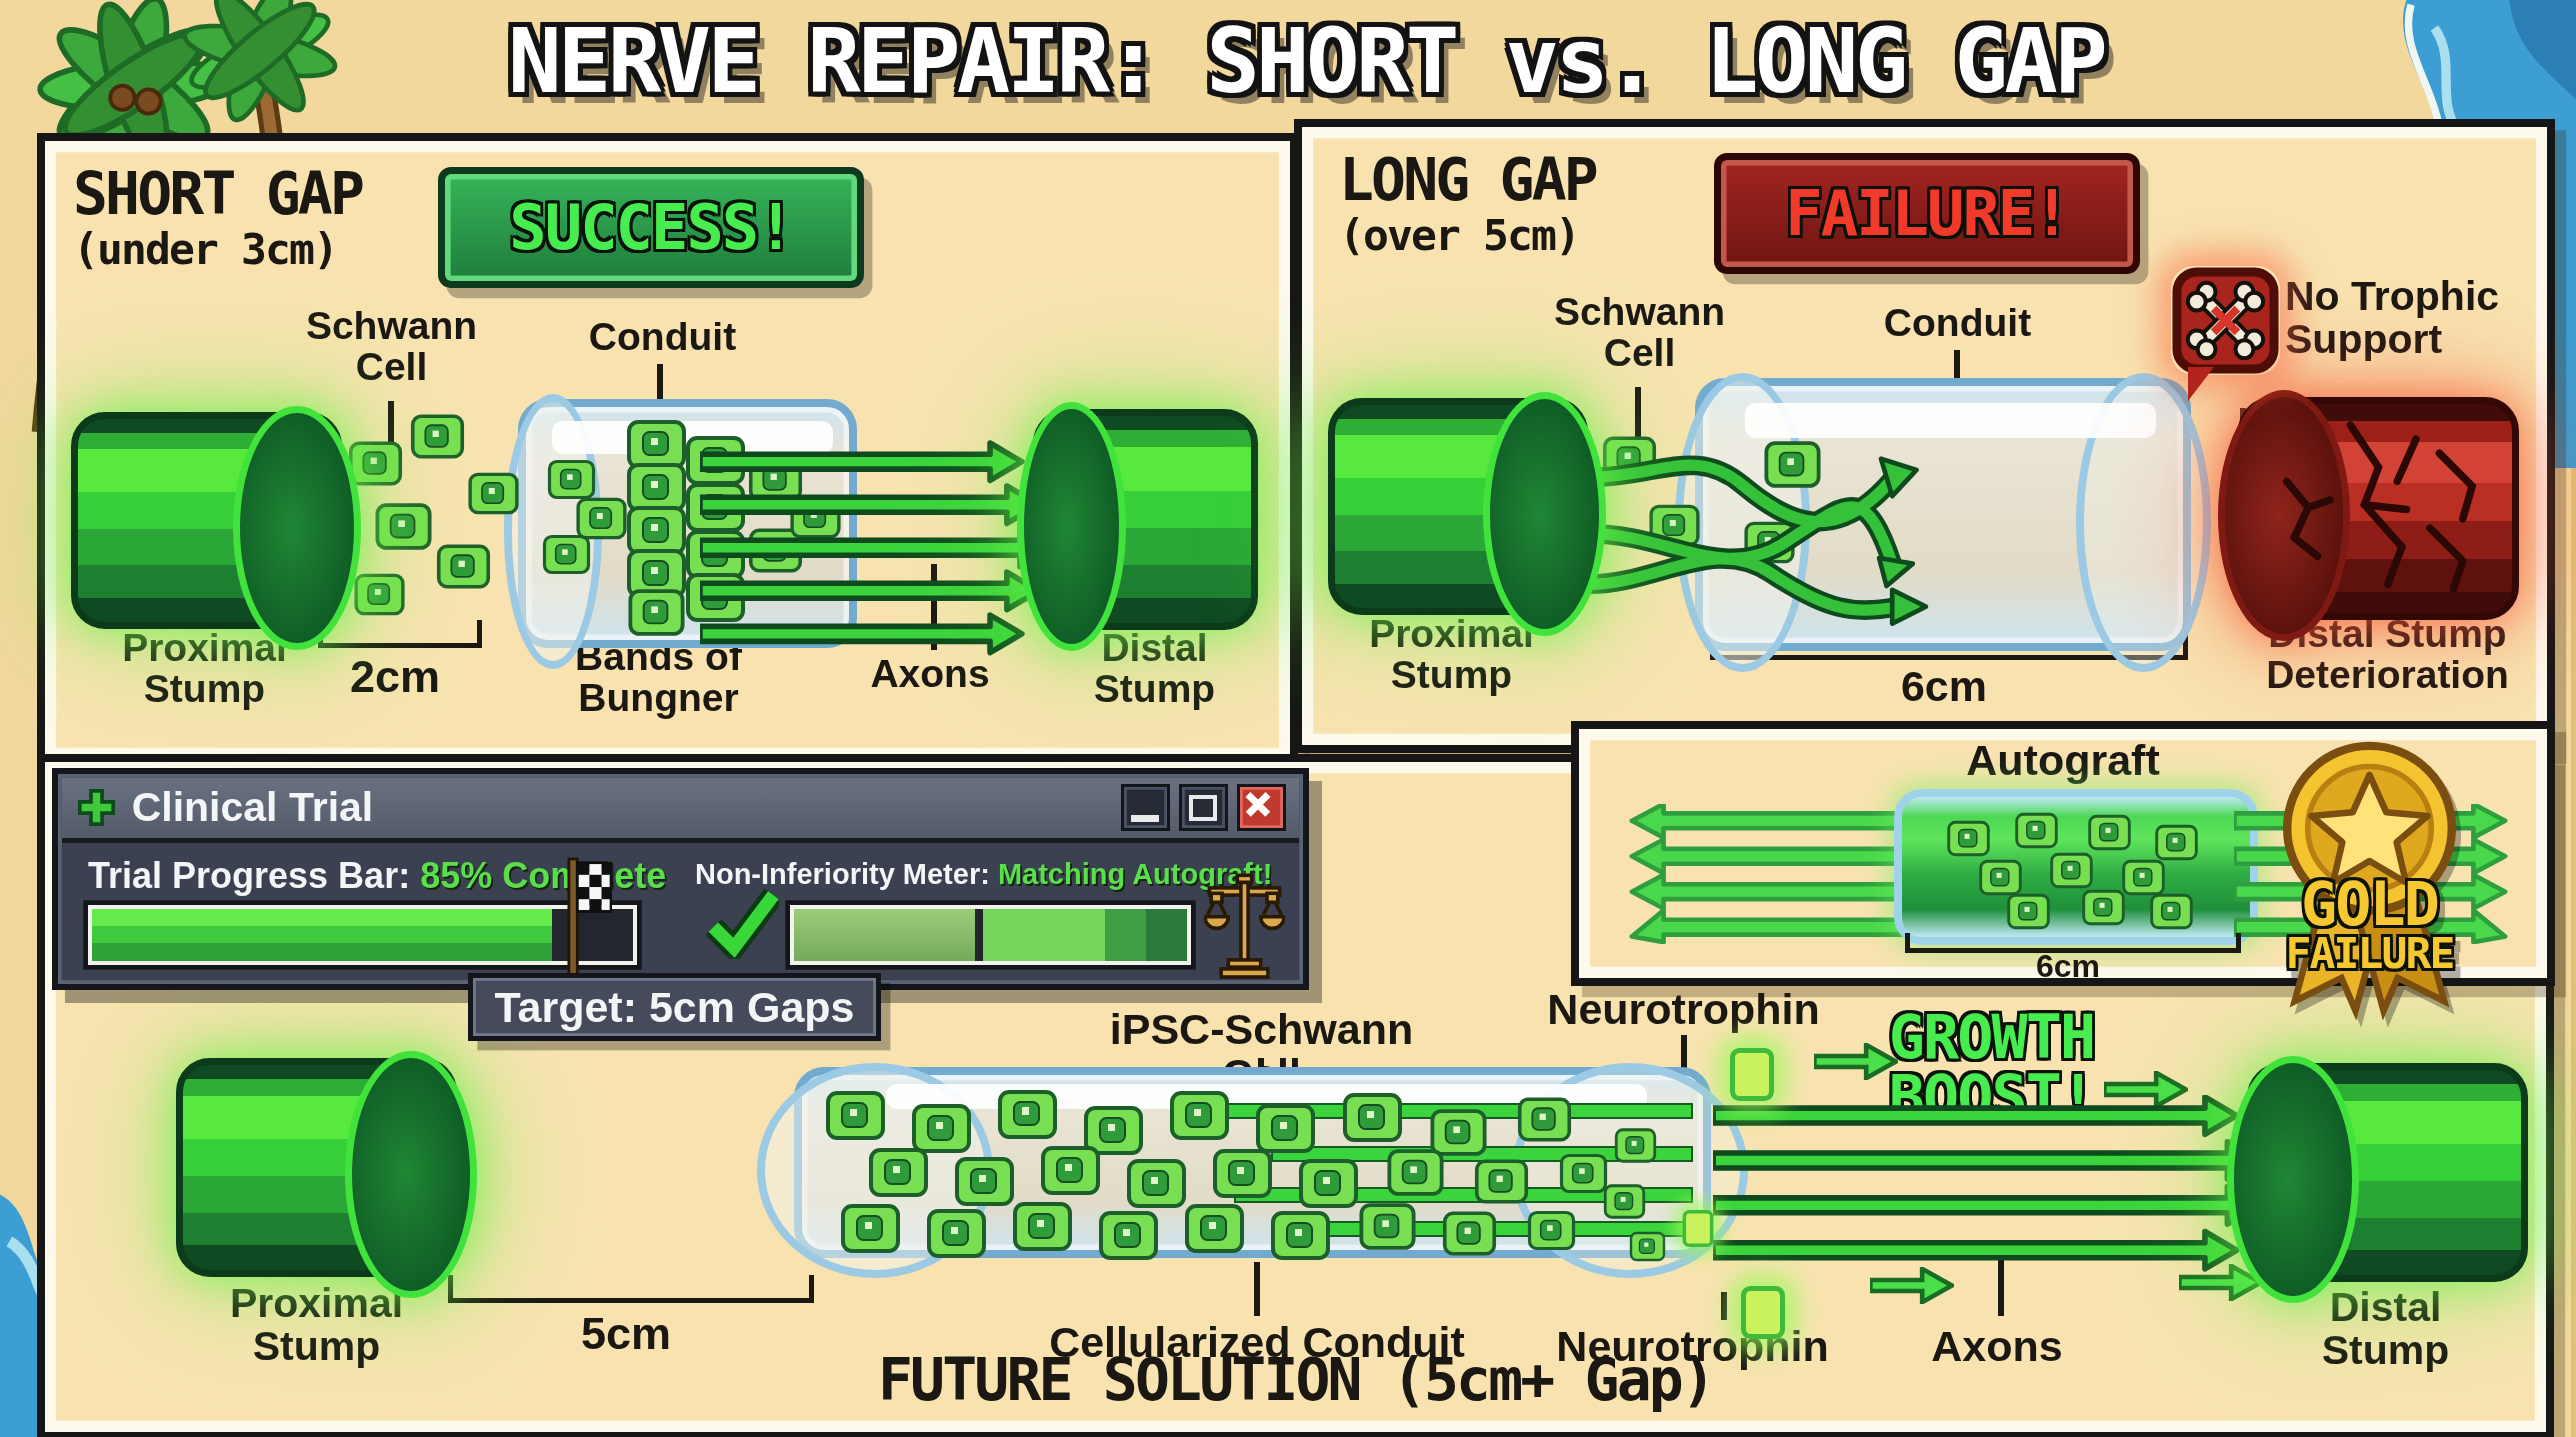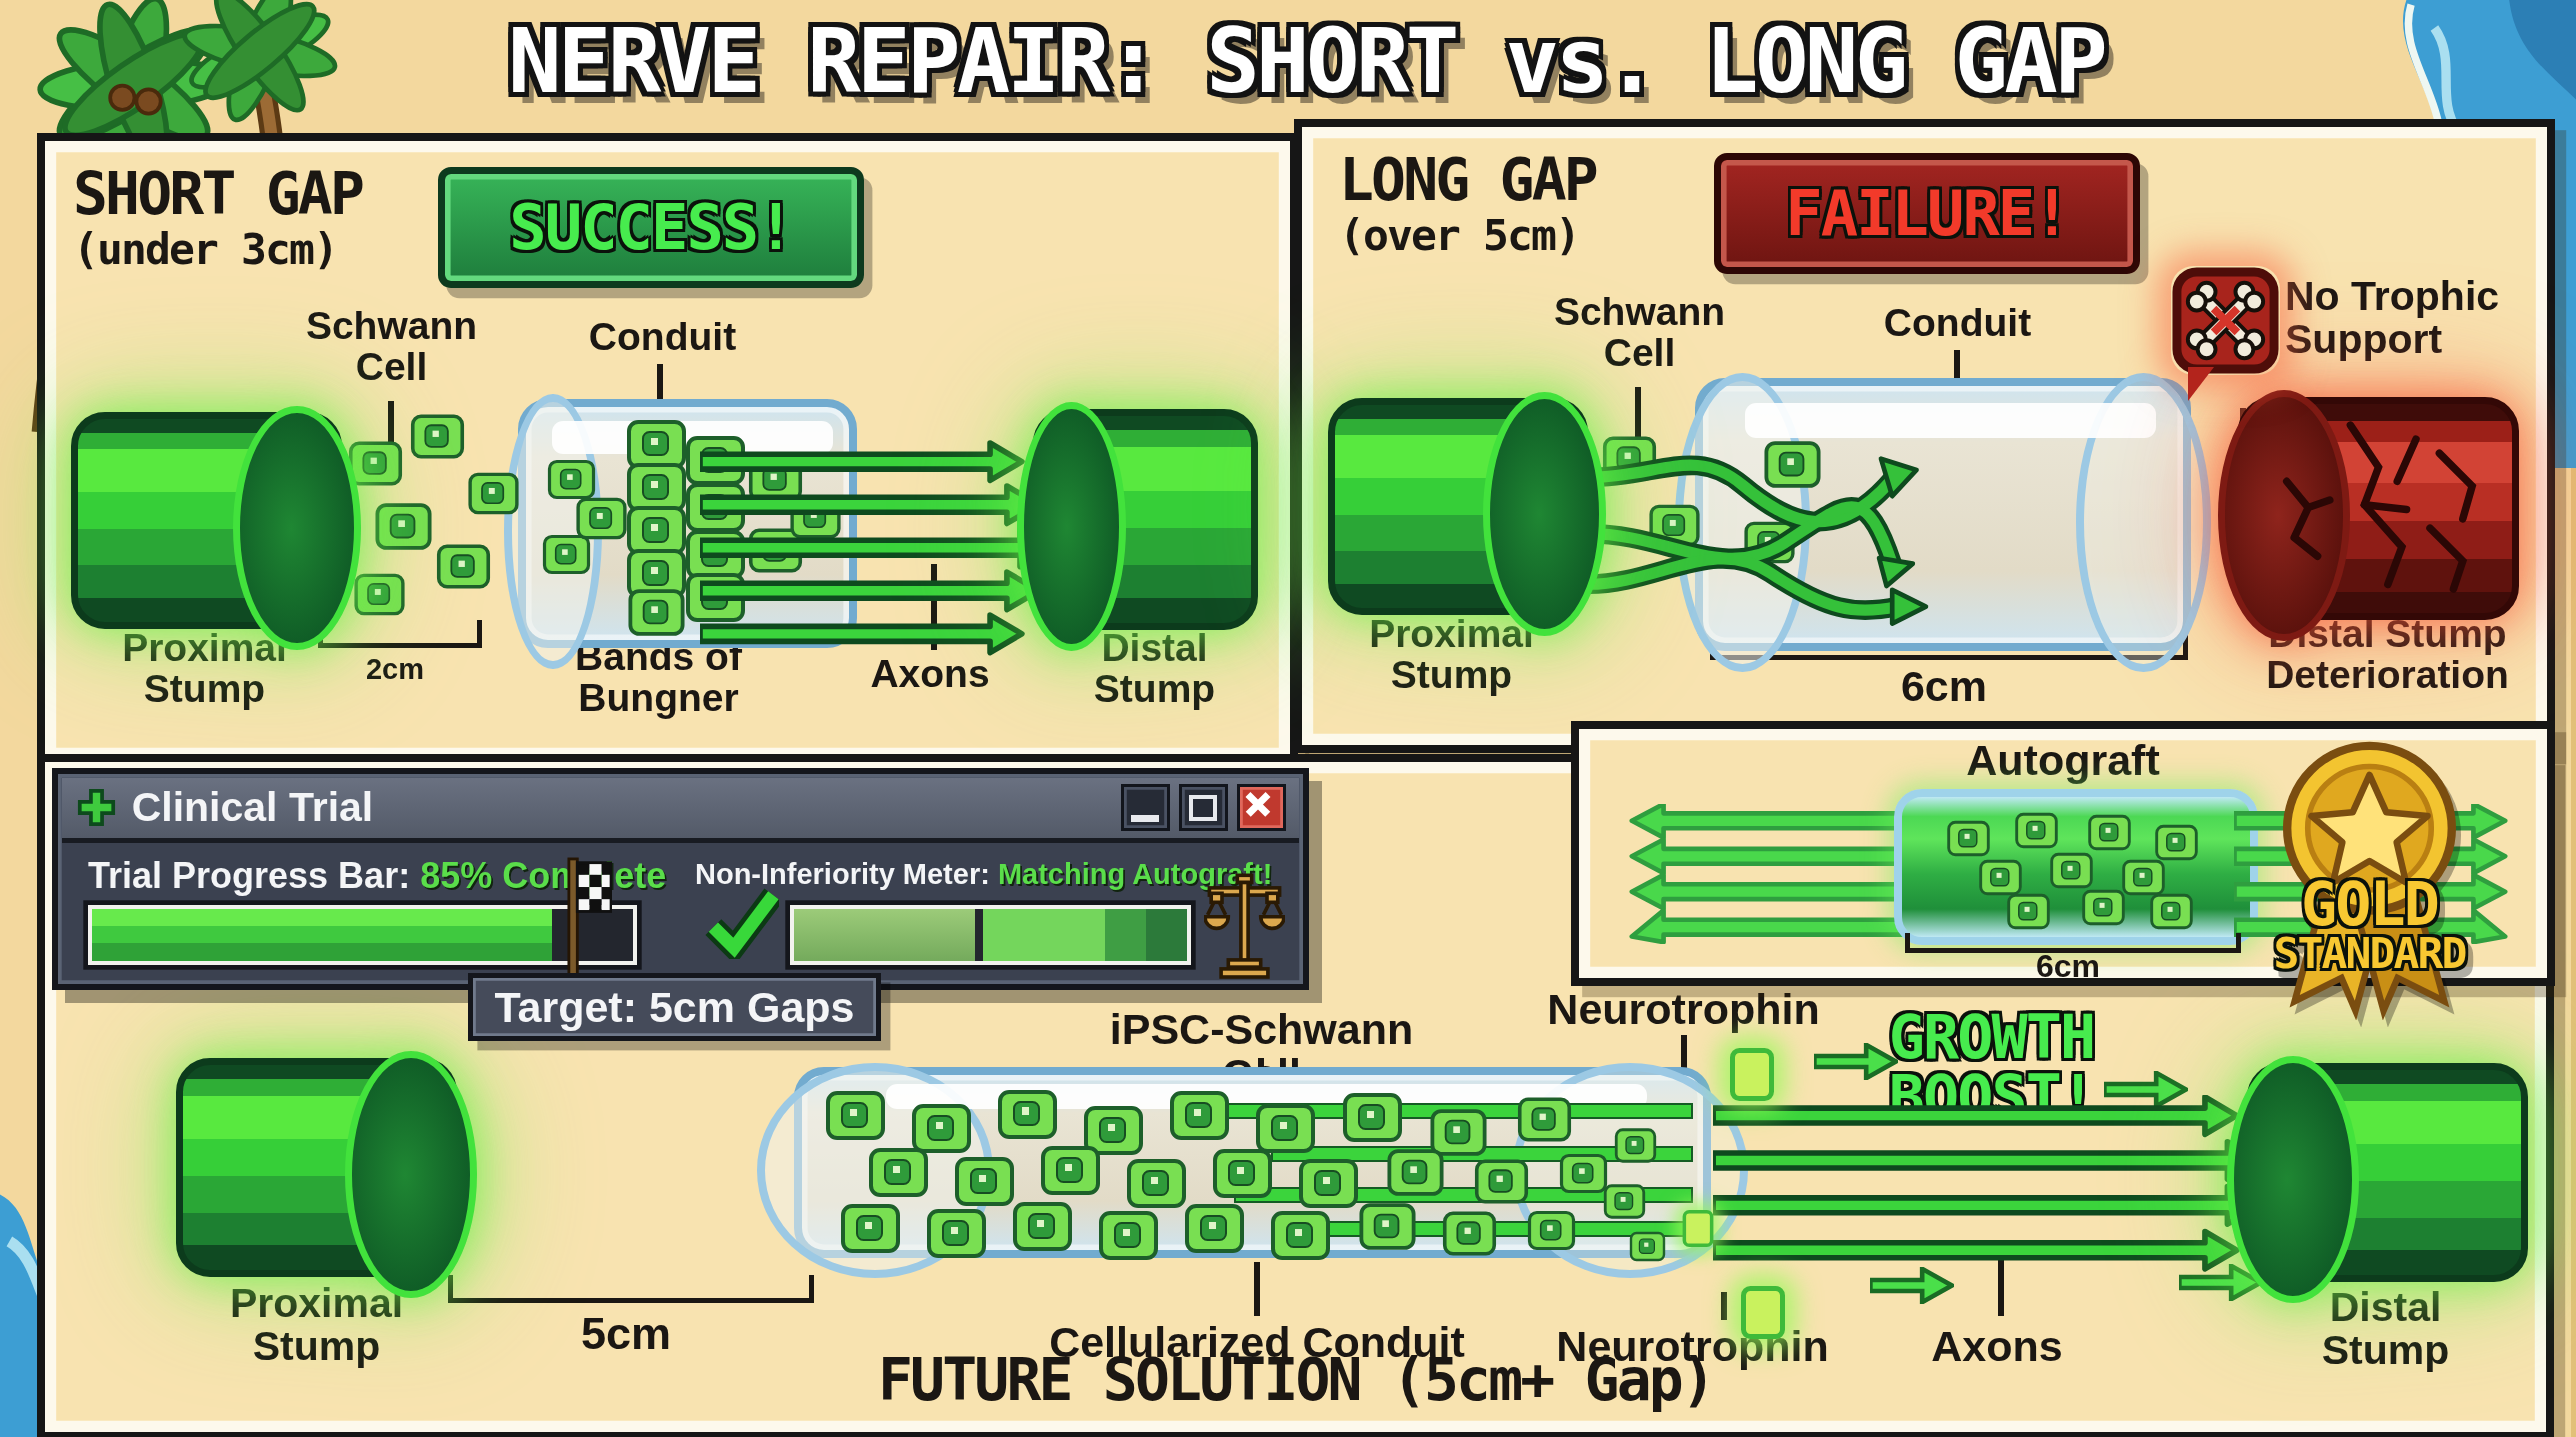--- a/index.html
+++ b/index.html
@@ -204,21 +204,21 @@
       </g>
     </svg>
 
     <div class="stump stump-l glow-green" style="left:988px;top:268px;width:225px;height:221px;">
       <div class="body"></div>
         <div class="open"></div>
     </div>
 
     <div class="lbl" style="left:47px;top:487px;width:225px;font-size:39px;">Proximal Stump</div>
     <div class="bracket" style="left:273px;top:479px;width:154px;"></div>
-    <div class="lbl" style="left:273px;top:513px;width:154px;font-size:29px;">2cm</div>
+    <div class="lbl" style="left:273px;top:513px;width:154px;font-size:45px;">2cm</div>
     <div class="pointer" style="left:610px;top:440px;height:52px;"></div>
     <div class="lbl" style="left:515px;top:496px;width:197px;font-size:39px;">Bands of Bungner</div>
     <div class="pointer" style="left:886px;top:423px;height:86px;"></div>
     <div class="lbl" style="left:801px;top:513px;width:168px;font-size:39px;">Axons</div>
     <div class="lbl" style="left:1011px;top:487px;width:197px;font-size:39px;">Distal Stump</div>
   </div>
 
   <div class="panel" style="left:1294px;top:119px;width:1245px;height:618px;">
     <div class="lbl px" style="left:37px;top:22.5px;width:431px;font-size:58px;letter-spacing:-2.8px;text-align:left;">LONG GAP</div>
     <div class="lbl px" style="left:37px;top:86px;width:431px;font-size:43px;letter-spacing:-1.9px;text-align:left;">(over 5cm)</div>
@@ -456,21 +456,21 @@
 
   <div class="abs" style="left:2215px;top:730px;width:309px;height:290px;z-index:12;filter:drop-shadow(5.6px 7.5px 0 rgba(0,0,0,.3));">
     <svg width="309" height="290" viewBox="0 0 330 310">
       <polygon points="115,180 85,290 135,265 150,300 180,190" fill="#e9b427" stroke="#7a4d10" stroke-width="7"></polygon>
       <polygon points="215,180 245,290 195,265 180,300 150,190" fill="#c98f15" stroke="#7a4d10" stroke-width="7"></polygon>
       <circle cx="165" cy="105" r="88" fill="#f3c430" stroke="#7a4d10" stroke-width="9"></circle>
       <circle cx="165" cy="105" r="66" fill="#e0a81f" stroke="#b97f12" stroke-width="6"></circle>
       <path d="M165,48 L183,88 L227,92 L194,120 L204,163 L165,140 L126,163 L136,120 L103,92 L147,88 Z" fill="#ffe27a" stroke="#7a4d10" stroke-width="7" stroke-linejoin="round"></path>
     </svg>
     <div class="gold-txt px ob" style="left:0;top:139px;width:100%;font-size:60px;">GOLD</div>
-    <div class="gold-txt px ob" style="left:0;top:198px;width:100%;font-size:43px;">STANDARD</div>
+    <div class="gold-txt px ob" style="left:0;top:198px;width:100%;font-size:43px;">FAILURE</div>
   </div>
 
   <div id="cwindow" style="left:52px;top:768px;width:1245px;height:210px;">
     <div id="cw-titlebar">
       <svg width="39" height="39" viewBox="0 0 42 42" style="margin-left:15px;">
         <path d="M15,3 h12 v12 h12 v12 h-12 v12 h-12 v-12 h-12 v-12 h12 z" fill="#3fca3e" stroke="#0d4a1c" stroke-width="4"></path>
       </svg>
       <span id="cw-title">Clinical Trial</span>
       <div style="margin-left:auto;display:flex;margin-right:13px;">
         <div class="wbtn min"></div>

